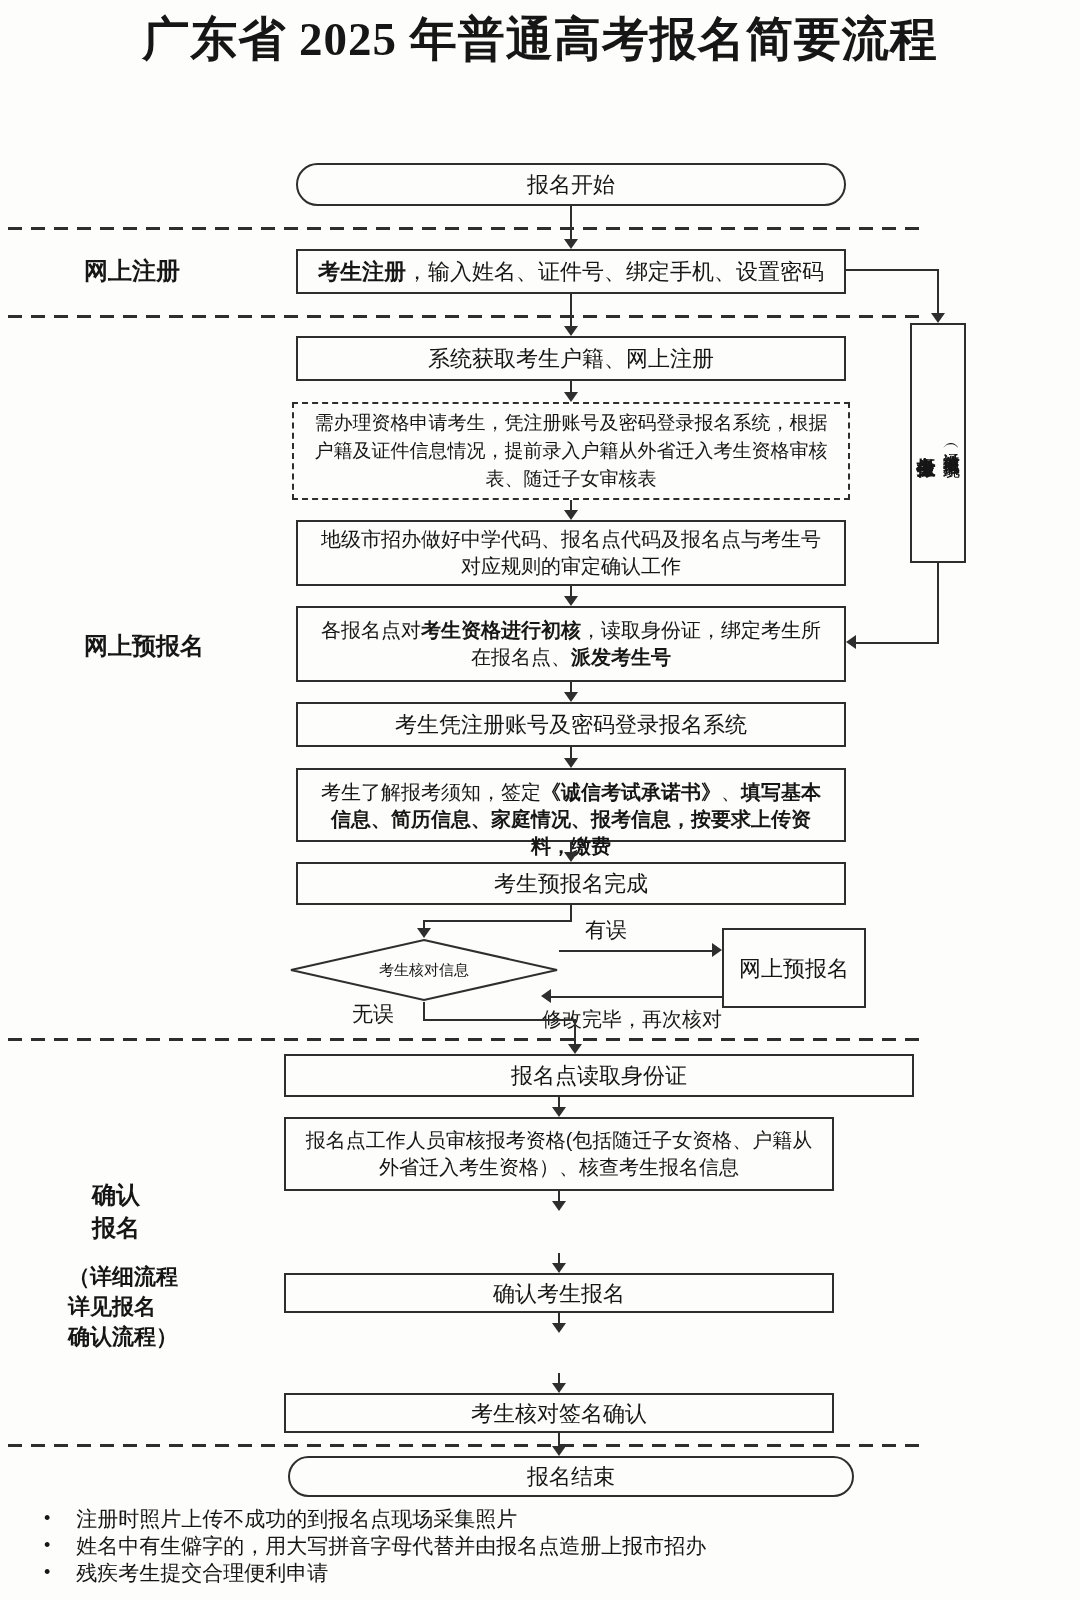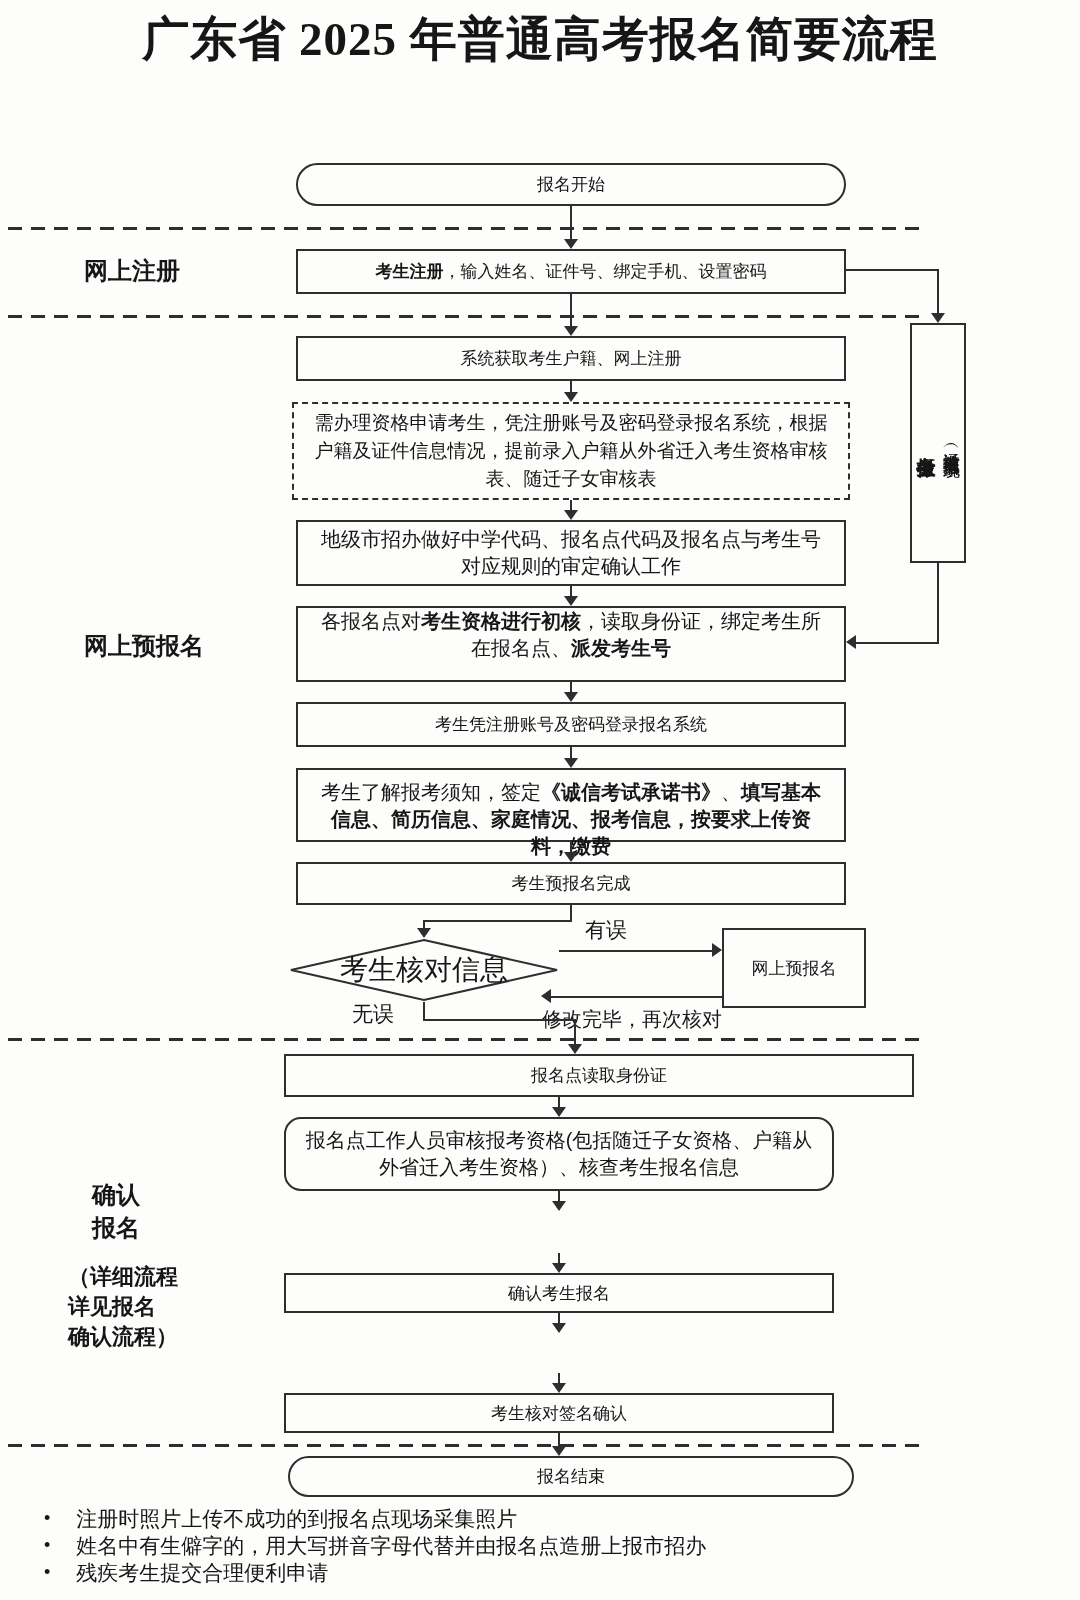--- a/index.html
+++ b/index.html
@@ -13,40 +13,40 @@
     overflow:hidden;
   }
   .title{
     position:absolute;top:8px;left:0;width:100%;text-align:center;
     font-family:"Liberation Serif","DejaVu Serif",serif;
     font-weight:bold;font-size:47px;letter-spacing:1px;
   }
   .node{
     position:absolute;border:2px solid var(--ln);background:#fdfdfc;
     display:flex;align-items:center;justify-content:center;text-align:center;
-    font-size:17px;line-height:27px;padding:0 14px;box-sizing:border-box;
+    font-size:22px;line-height:27px;padding:0 14px;box-sizing:border-box;
   }
   .node b{font-weight:bold;}
   .terminator{border-radius:22px;}
   .dashednode{border-style:dashed;font-size:19px;}
   .sm{font-size:20px;}
   .dash{
     position:absolute;left:8px;width:918px;height:3px;
     background:repeating-linear-gradient(90deg,var(--ln) 0 14px,transparent 14px 23px);
   }
   .stagelabel{position:absolute;font-weight:bold;font-size:24px;}
   .stageblock{position:absolute;font-weight:bold;text-align:left;}
   .vl{position:absolute;width:2px;background:var(--ln);}
   .hl{position:absolute;height:2px;background:var(--ln);}
   .ad{position:absolute;width:0;height:0;border-left:7px solid transparent;border-right:7px solid transparent;border-top:10px solid var(--ln);}
   .al{position:absolute;width:0;height:0;border-top:7px solid transparent;border-bottom:7px solid transparent;border-right:10px solid var(--ln);}
   .ar{position:absolute;width:0;height:0;border-top:7px solid transparent;border-bottom:7px solid transparent;border-left:10px solid var(--ln);}
   .edgelabel{position:absolute;font-size:21px;}
   .diamondwrap{position:absolute;left:289px;top:938px;width:270px;height:64px;}
-  .diamondtext{position:absolute;left:289px;top:938px;width:270px;height:64px;display:flex;align-items:center;justify-content:center;font-size:28px;text-align:center;}
+  .diamondtext{position:absolute;left:289px;top:938px;width:270px;height:64px;display:flex;align-items:center;justify-content:center;font-size:15px;text-align:center;}
   .camerabox{
     position:absolute;left:910px;top:323px;width:56px;height:240px;
     border:2px solid var(--ln);background:#fdfdfc;box-sizing:border-box;
     display:flex;flex-direction:row;align-items:center;justify-content:center;gap:1px;
   }
   .vtext{writing-mode:vertical-rl;text-orientation:upright;letter-spacing:1px;}
   .camlabel{font-size:19px;font-weight:bold;}
   .camnote{font-size:17px;}
   .foot{position:absolute;left:44px;display:flex;gap:26px;font-size:21px;align-items:flex-start;}
   .foot .dot{font-size:18px;line-height:26px;}
@@ -81,21 +81,21 @@
       <b>考生注册</b>
       <span>，输入姓名、证件号、绑定手机、设置密码</span>
     </div>
 
   <div class="node" style="left:296px;top:336px;width:550px;height:45px;">系统获取考生户籍、网上注册</div>
 
   <div class="node dashednode" style="left:292px;top:402px;width:558px;height:98px;line-height:28px;">需办理资格申请考生，凭注册账号及密码登录报名系统，根据户籍及证件信息情况，提前录入户籍从外省迁入考生资格审核表、随迁子女审核表</div>
 
   <div class="node sm" style="left:296px;top:520px;width:550px;height:66px;">地级市招办做好中学代码、报名点代码及报名点与考生号对应规则的审定确认工作</div>
 
-  <div class="node sm" style="left:296px;top:606px;width:550px;height:76px;display:block;"><span>各报名点对</span><b>考生资格进行初核</b><span>，读取身份证，绑定考生所在报名点、</span><b>派发考生号</b></div>
+  <div class="node sm" style="left:296px;top:606px;width:550px;height:76px;display:block;padding-top:10px;font-family:Liberation Mono, monospace;"><span>各报名点对</span><b>考生资格进行初核</b><span>，读取身份证，绑定考生所在报名点、</span><b>派发考生号</b></div>
 
   <div class="node" style="left:296px;top:702px;width:550px;height:45px;">考生凭注册账号及密码登录报名系统</div>
 
   <div class="node sm" style="left:296px;top:768px;width:550px;height:74px;display:block;padding-top:9px;"><span>考生了解报考须知，签定</span><b>《诚信考试承诺书》</b><span>、</span><b>填写基本信息、简历信息、家庭情况、报考信息，按要求上传资料，缴费</b></div>
 
   <div class="node" style="left:296px;top:862px;width:550px;height:43px;">考生预报名完成</div>
 
   <svg class="diamondwrap" viewBox="0 0 270 64" xmlns="http://www.w3.org/2000/svg">
     <polygon points="135,2 268,32 135,62 2,32" fill="#fdfdfc" stroke="#2e2e2e" stroke-width="2"></polygon>
   </svg>
@@ -107,21 +107,21 @@
   <div class="edgelabel" style="left:352px;top:1000px;">无误</div>
   <div class="edgelabel" style="left:542px;top:1006px;font-size:20px;">修改完毕，再次核对</div>
 
   <div class="camerabox">
     <span class="vtext camlabel">考生摄像</span>
     <span class="vtext camnote">（通过微信或报名系统）</span>
   </div>
 
   <div class="node" style="left:284px;top:1054px;width:630px;height:43px;">报名点读取身份证</div>
 
-  <div class="node sm" style="left:284px;top:1117px;width:550px;height:74px;border-radius:17px;">报名点工作人员审核报考资格(包括随迁子女资格、户籍从外省迁入考生资格）、核查考生报名信息</div>
+  <div class="node sm" style="left:284px;top:1117px;width:550px;height:74px;">报名点工作人员审核报考资格(包括随迁子女资格、户籍从外省迁入考生资格）、核查考生报名信息</div>
 
 
   <div class="node" style="left:284px;top:1273px;width:550px;height:40px;">确认考生报名</div>
 
 
   <div class="node" style="left:284px;top:1393px;width:550px;height:40px;">考生核对签名确认</div>
 
   <div class="node terminator" style="left:288px;top:1456px;width:566px;height:41px;">报名结束</div>
 
   <div class="vl" style="left:570px;top:206px;height:34px;"></div>

